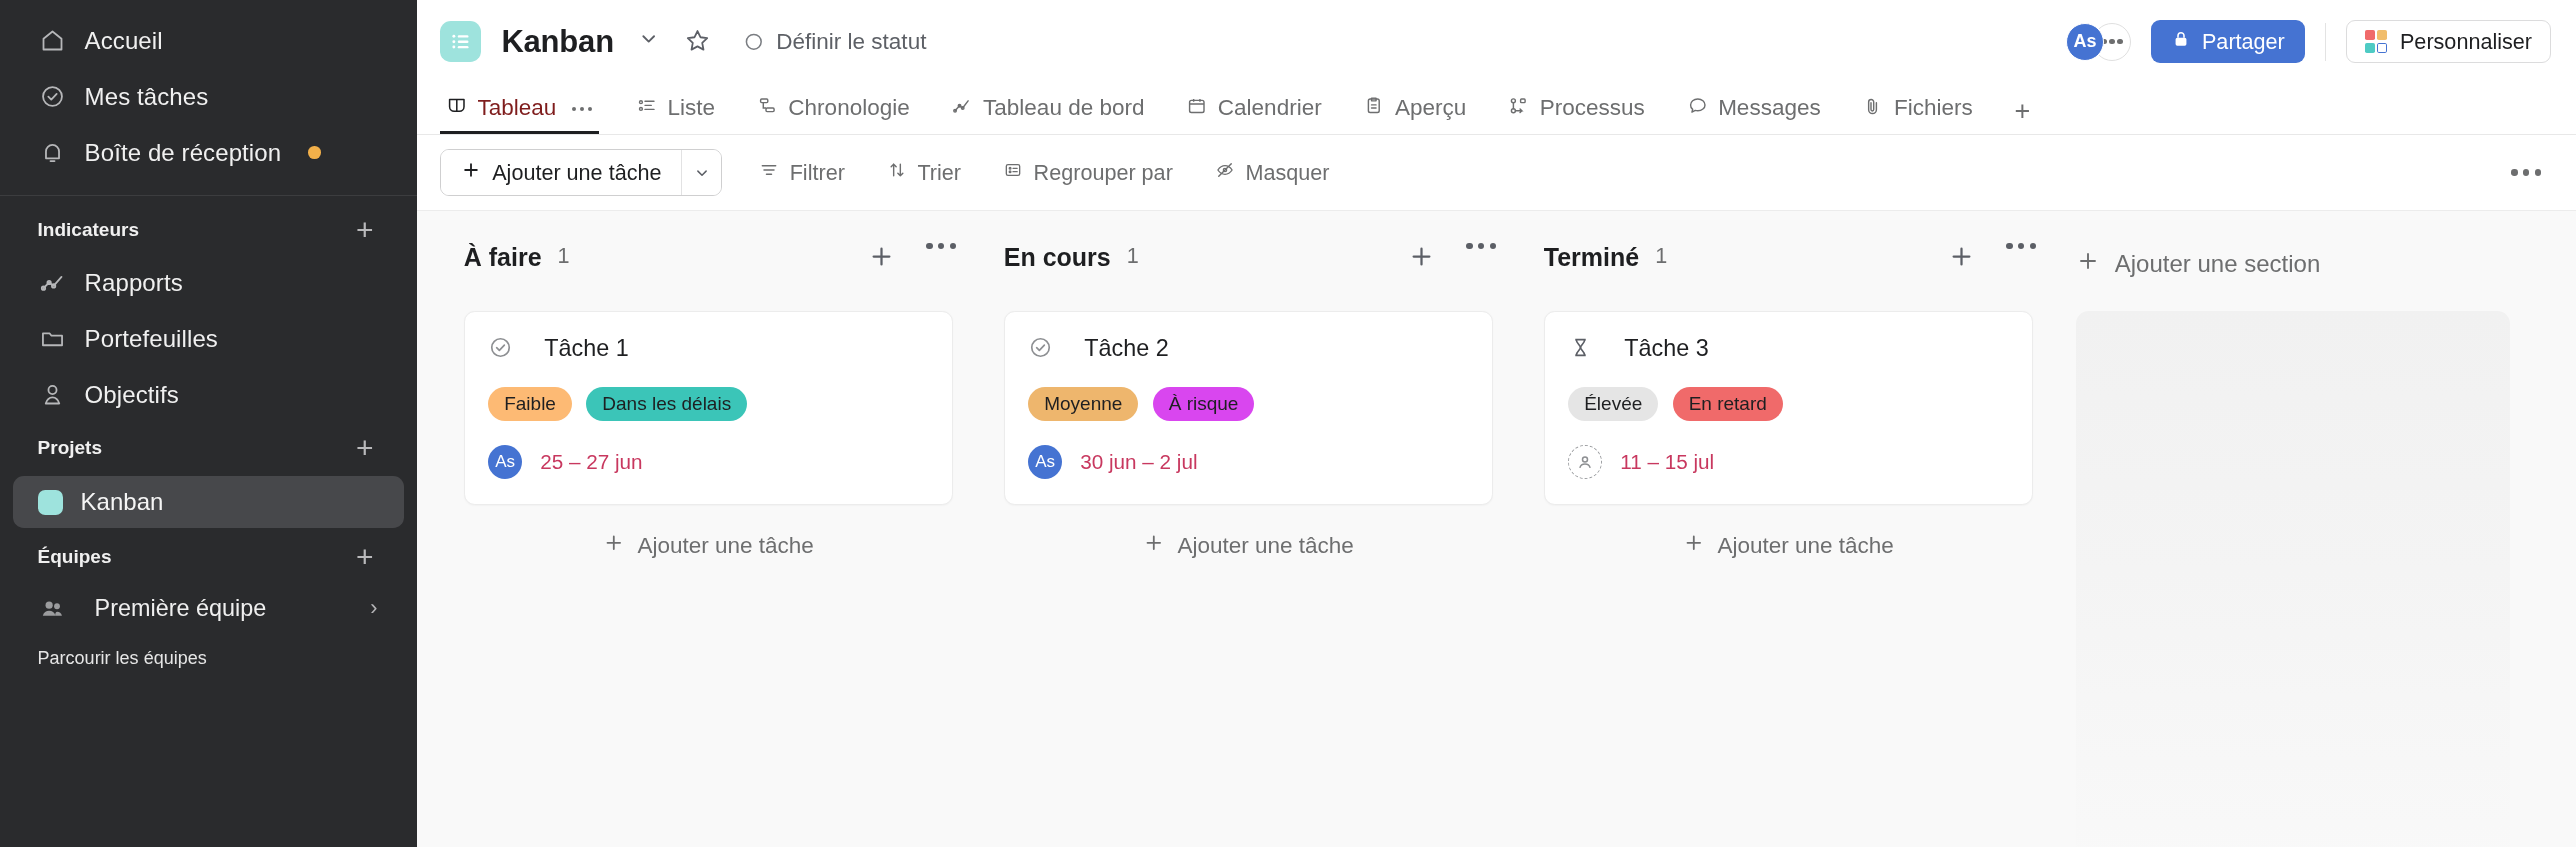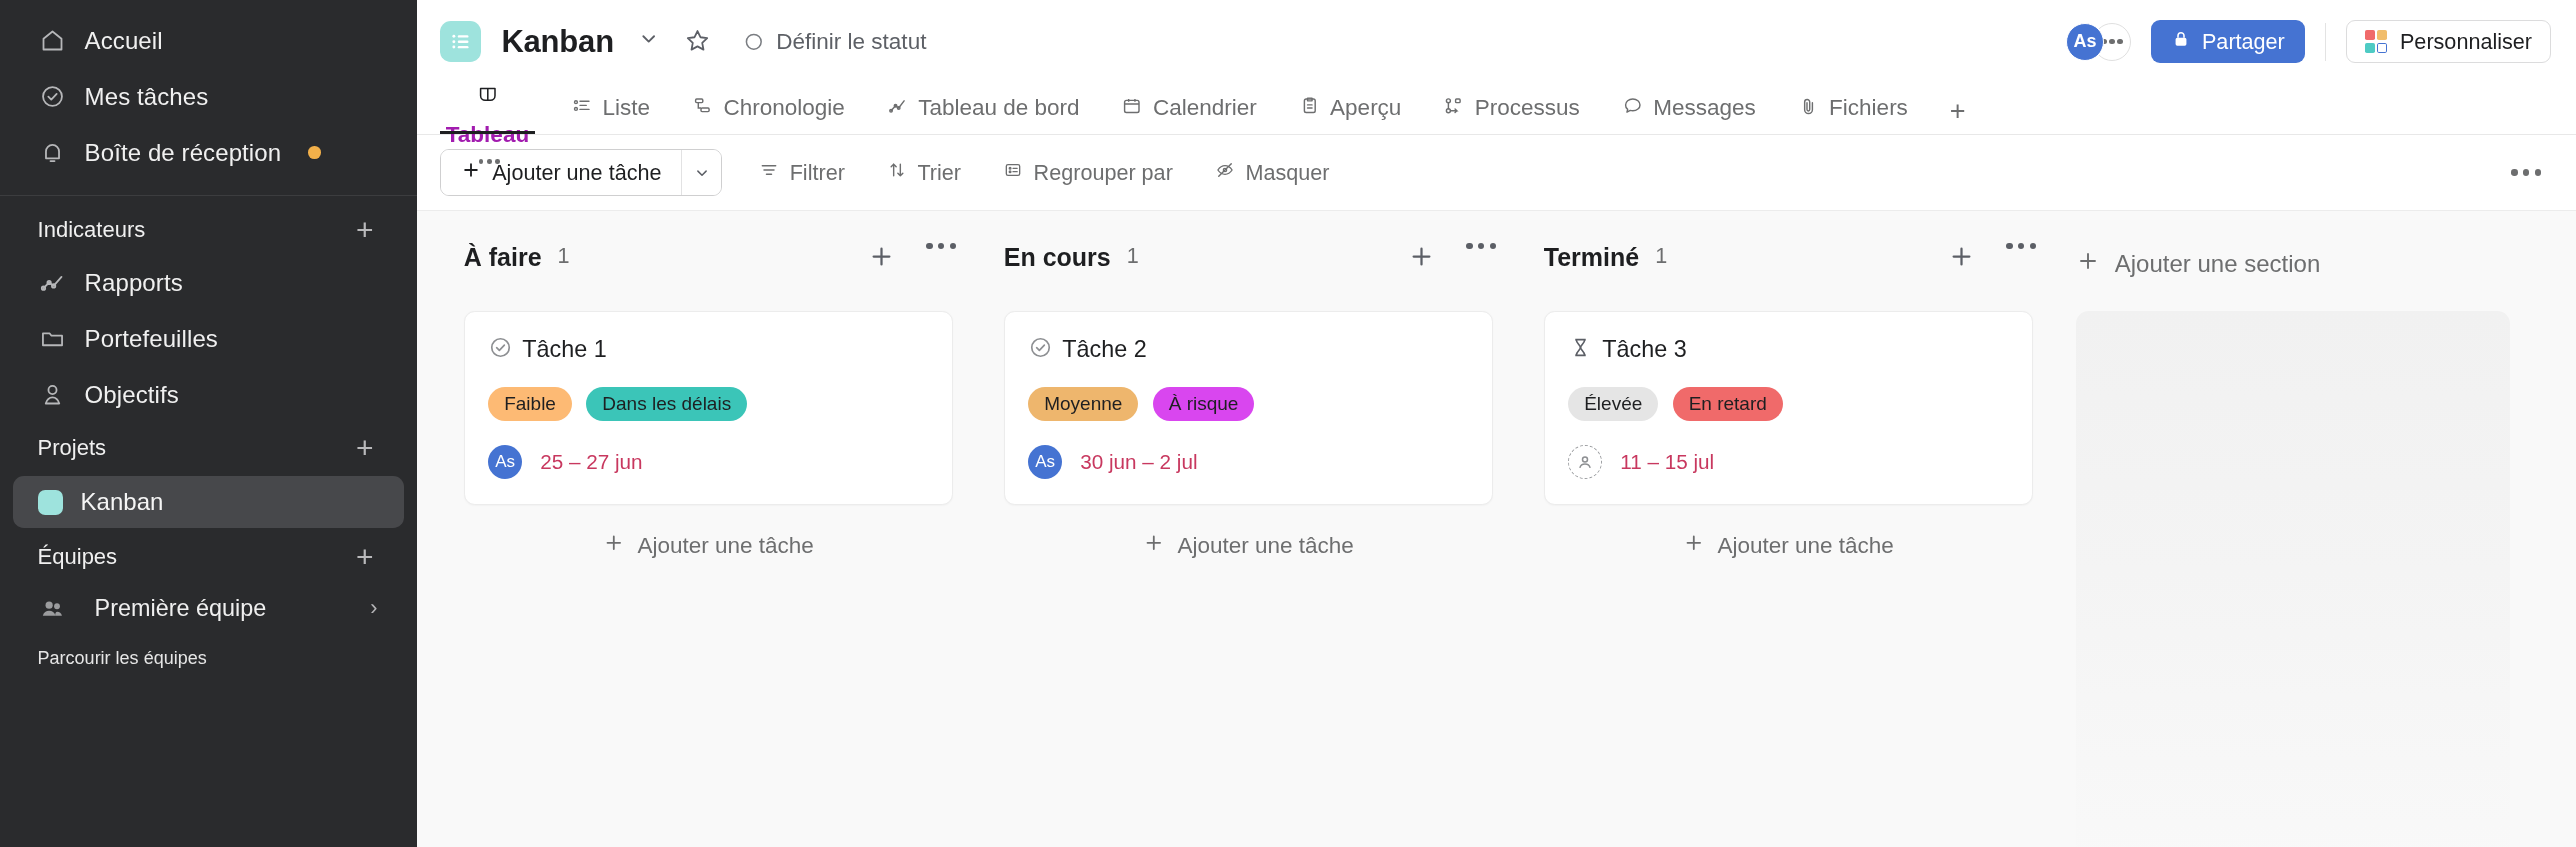--- a/index.html
+++ b/index.html
@@ -33,21 +33,21 @@
   .sb-icon svg { display:block; }
   .dot-orange { width: 12.6px; height: 12.6px; border-radius: 50%; background: #f2b04a; margin-left: 9px; flex:0 0 12.6px; }
 
   .sb-divider { height: 0.9px; background: #3c3d3f; margin: 14.4px 0 9px 0; }
 
   .sb-section-head {
     display:flex; align-items:center; justify-content:space-between;
     padding: 0 31px 0 25px; height: 50px;
     margin: 0 12.6px;
   }
-  .sb-section-title { font-size: 22px; font-weight: normal; color:#f0f0f0;text-align:right; }
+  .sb-section-title { font-size: 19px; font-weight: bold; color:#f0f0f0;text-align:right; }
   .sb-plus {
     font-size: 30px; color: #b9b9bb; line-height: 1; cursor:pointer; font-weight: 300;
   }
   .sb-proj {
     display:flex; align-items:center; gap:18px;
     height: 52px; margin: 3.6px 12.6px; padding: 0 25px;
     border-radius: 10.8px; cursor:pointer;
   }
   .sb-proj.active { background: #47484b; }
   .sb-proj-swatch { width: 25px; height: 25px; border-radius: 7.2px; background:#9ee3dd; flex:0 0 25px; }
@@ -115,21 +115,21 @@
   .tabbar {
     height: 52px; flex: 0 0 52px; display:flex; align-items:flex-end;
     padding: 0 25px 0 23.4px; border-bottom: 0.9px solid #e8e8e8; background:#fff;
   }
   .tab {
     display:flex; align-items:center; gap:10px; height: 50px;
     padding: 0 5.4px; margin-right: 31px; cursor:pointer;
     font-size: 22.5px; color:#6d6e6f; position:relative; white-space:nowrap;
   }
   .tab .tlabel { padding-bottom: 1.8px; }
-  .tab.active { color:#a21caf; font-weight: bold; flex-direction: column; }
+  .tab.active { color:#7f1d1d; font-weight: normal; }
   .tab.active::after {
     content:""; position:absolute; left:0; right:0; bottom:0; height:2.7px; background:#1e1f21;
   }
   .tab-dots { display:flex; align-items:center; margin-left: 3.6px; }
   .tab-dots i { width:4.5px;height:4.5px;border-radius:50%;background:#6d6e6f;margin:0 1.8px; display:block;}
   .tab-add { font-size:27px; color:#6d6e6f; cursor:pointer; padding: 0 5.4px 7.2px 5.4px; font-weight:300;}
 
   
   .toolbar {
     height: 76px; flex: 0 0 76px; display:flex; align-items:center;
@@ -168,21 +168,21 @@
   .col-plus { font-size: 29px; color:#5c5f66; cursor:pointer; font-weight:300; padding: 0 9px; line-height:1;}
   .col-dots { display:flex; align-items:center; cursor:pointer; padding: 0 7.2px; margin-left: 12.6px;}
   .col-dots i { width:6.3px;height:6.3px;border-radius:50%;background:#5c5f66;margin:0 2.7px; display:block;}
 
   .card {
     background:#fff; border:0.9px solid #ececec; border-radius:10.8px;
     margin: 27px 27px 0 23.4px; padding: 23.4px 23.4px 25px 23.4px;
     box-shadow: 0 0.9px 1.8px rgba(0,0,0,0.03);
     cursor:pointer;
   }
-  .card-title-row { display:flex; align-items:center; gap:9px; }
+  .card-title-row { display:flex; gap:31px; }
   .card-title { font-size: 23.4px; color:#1e1f21; }
   .tags { display:flex; gap:14.4px; margin-top: 23.4px; }
   .tag { border-radius: 899px; padding: 6.3px 16px; font-size: 19px; color:#1e1f21; white-space:nowrap; }
   .card-foot { display:flex; align-items:center; gap:18px; margin-top: 23.4px; }
   .card-avatar {
     width: 34px; height: 34px; border-radius:50%; background:#4573d2; color:#fff;
     display:flex; align-items:center; justify-content:center; font-size: 17px; flex:0 0 34px;
   }
   .card-avatar.empty {
     background: transparent; border: 1.8px dashed #9c9ea1;

